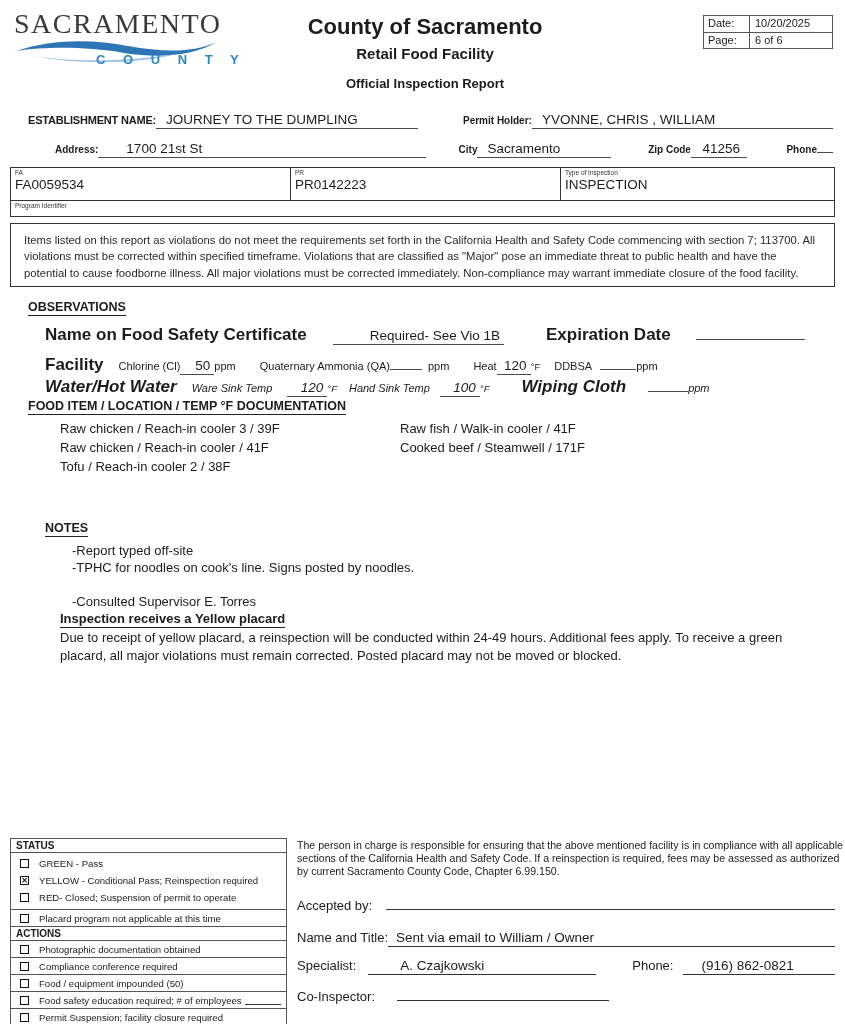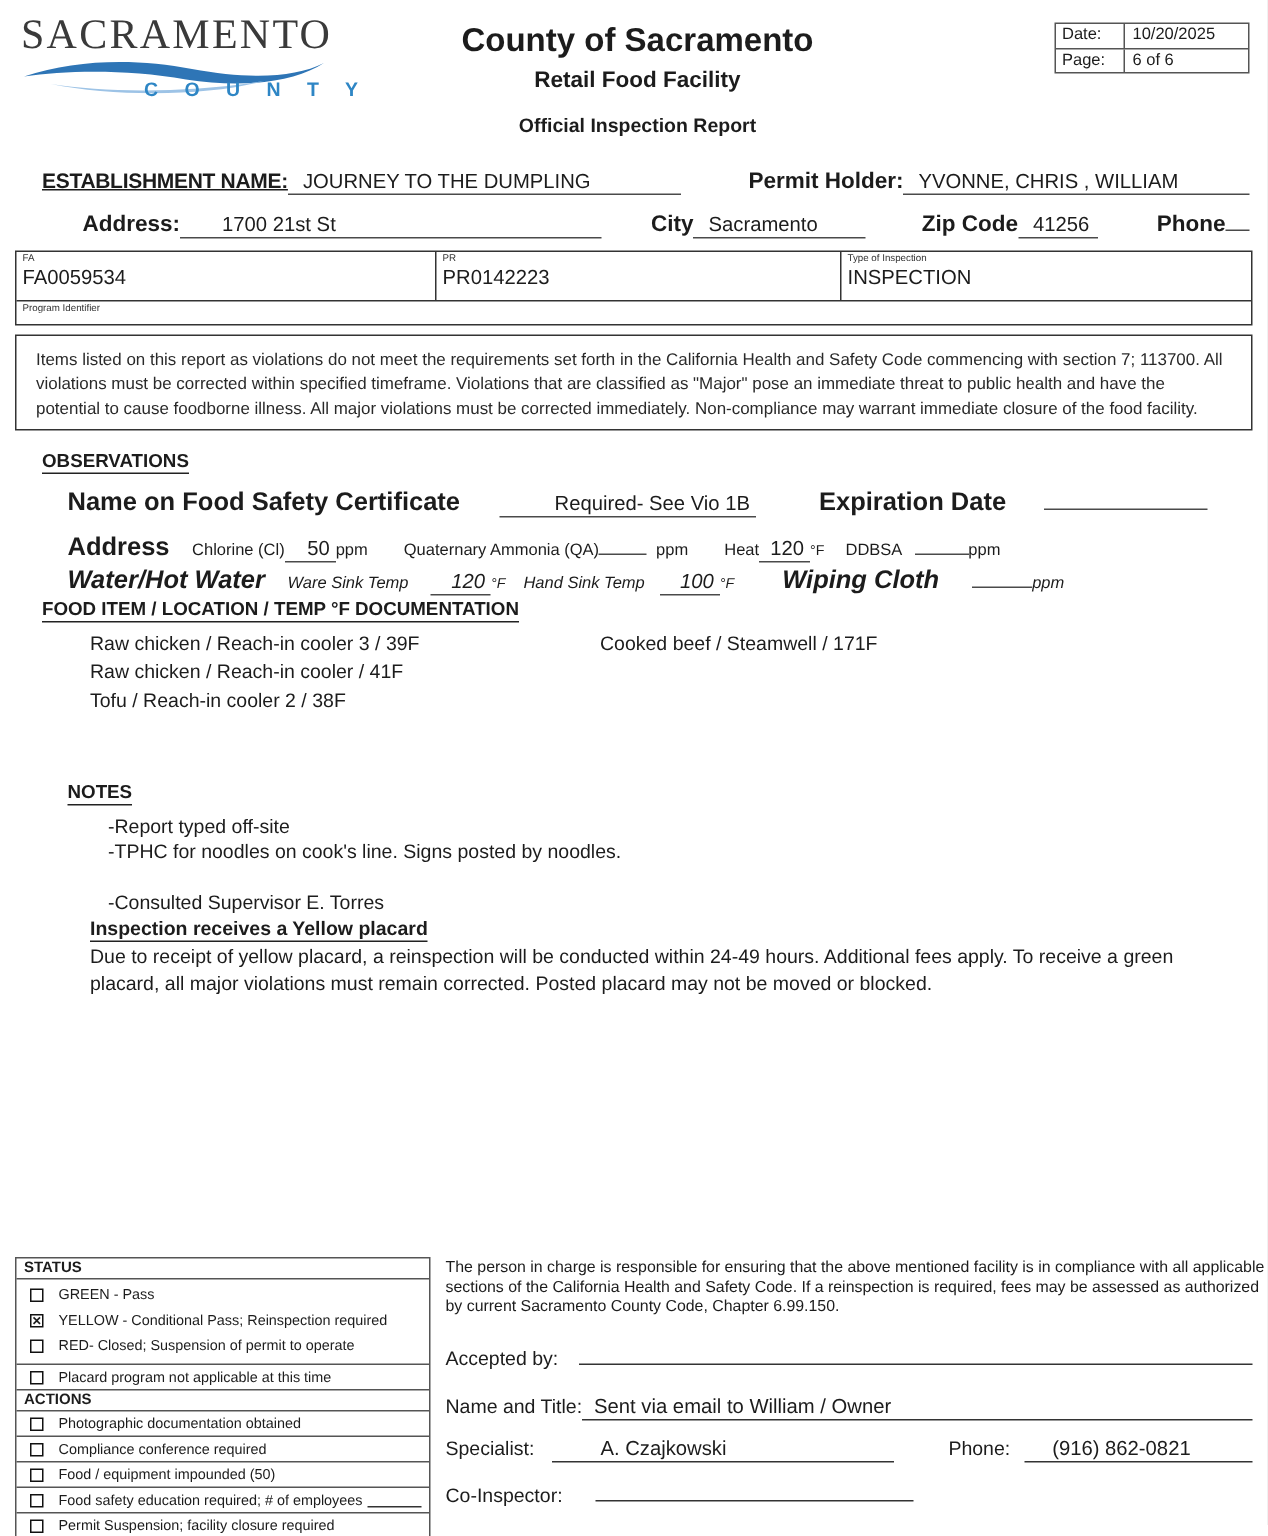--- a/index.html
+++ b/index.html
@@ -26,22 +26,22 @@
   .date-table { position:absolute; left:703px; top:15px; width:130px; border:1.5px solid #555; font-size:11px; }
   .dt-row { display:flex; height:16px; }
   .dt-row + .dt-row { border-top:1px solid #555; }
   .dt-label { width:46px; border-right:1px solid #555; padding:1px 4px; }
   .dt-value { flex:1; padding:1px 5px; }
 
   
   .field-row { position:absolute; display:flex; align-items:baseline; }
   .estab-row { left:28px; top:112px; width:805px; }
   .addr-row  { left:28px; top:141px; width:805px; }
-  .lbl-caps { font-size:14px; font-weight:bold; letter-spacing:-0.2px; white-space:nowrap;text-decoration:underline; }
-  .lbl { font-size:15px; font-weight:bold; white-space:nowrap;padding-left:27px; }
+  .lbl-caps { font-size:11px; font-weight:bold; letter-spacing:-0.2px; white-space:nowrap; }
+  .lbl { font-size:10px; font-weight:bold; white-space:nowrap;padding-left:27px; }
   .fval { font-size:13.5px; white-space:nowrap; padding:0 6px 1px 10px; }
 
   
   .fa-table { position:absolute; left:10px; top:167px; width:825px; border:1.5px solid #333; }
   .fa-r1 { display:flex; height:33px; border-bottom:1px solid #333; }
   .fa-cell { padding:1px 4px; }
   .fa-c1 { width:280px; border-right:1px solid #333; }
   .fa-c2 { width:270px; border-right:1px solid #333; }
   .fa-c3 { flex:1; }
   .tiny-lbl { font-size:6.5px; color:#333; }
@@ -175,21 +175,21 @@
   <div class="sec-heading obs-heading"><span>OBSERVATIONS</span></div>
 
   <div class="field-row cert-row">
     <span class="olbl">Name on Food Safety Certificate</span>
     <span class="oval u" style="width:208px; margin-left:26px;">Required- See Vio 1B</span>
     <span class="olbl" style="margin-left:42px;">Expiration Date</span>
     <span class="oval u" style="width:132px; margin-left:25px;"></span>
   </div>
 
   <div class="field-row ww-row1">
-    <span class="olbl">Address</span>
+    <span class="olbl">Facility</span>
     <span class="otxt" style="margin-left:15px;">Chlorine (Cl)</span>
     <span class="oval u" style="width:34px;">50</span>
     <span class="otxt">ppm</span>
     <span class="otxt" style="margin-left:24px;">Quaternary Ammonia (QA)</span>
     <span class="oval u blank" style="width:32px;"></span>
     <span class="otxt" style="margin-left:6px;">ppm</span>
     <span class="otxt" style="margin-left:24px;">Heat</span>
     <span class="oval u" style="width:34px;">120</span>
     <span class="otxt" style="font-size:9.5px;">°F</span>
     <span class="otxt" style="margin-left:14px;">DDBSA</span>
@@ -211,20 +211,21 @@
   </div>
 
   <div class="sec-heading food-heading"><span>FOOD ITEM / LOCATION / TEMP °F DOCUMENTATION</span></div>
 
   <div class="food-col food-col-left">
     <div>Raw chicken / Reach-in cooler 3 / 39F</div>
     <div>Raw chicken / Reach-in cooler / 41F</div>
     <div>Tofu / Reach-in cooler 2 / 38F</div>
   </div>
   <div class="food-col food-col-right">
+    <div>Raw fish / Walk-in cooler / 41F</div>
     <div>Cooked beef / Steamwell / 171F</div>
   </div>
 
   <div class="sec-heading notes-heading"><span>NOTES</span></div>
   <div class="note-line" style="top:543px;">-Report typed off-site</div>
   <div class="note-line" style="top:560px;">-TPHC for noodles on cook's line. Signs posted by noodles.</div>
   <div class="note-line" style="top:594px;">-Consulted Supervisor E. Torres</div>
 
   <div class="placard-heading"><span>Inspection receives a Yellow placard</span></div>
   <div class="placard-text">Due to receipt of yellow placard, a reinspection will be conducted within 24-49 hours. Additional fees apply. To receive a green placard, all major violations must remain corrected. Posted placard may not be moved or blocked.</div>

